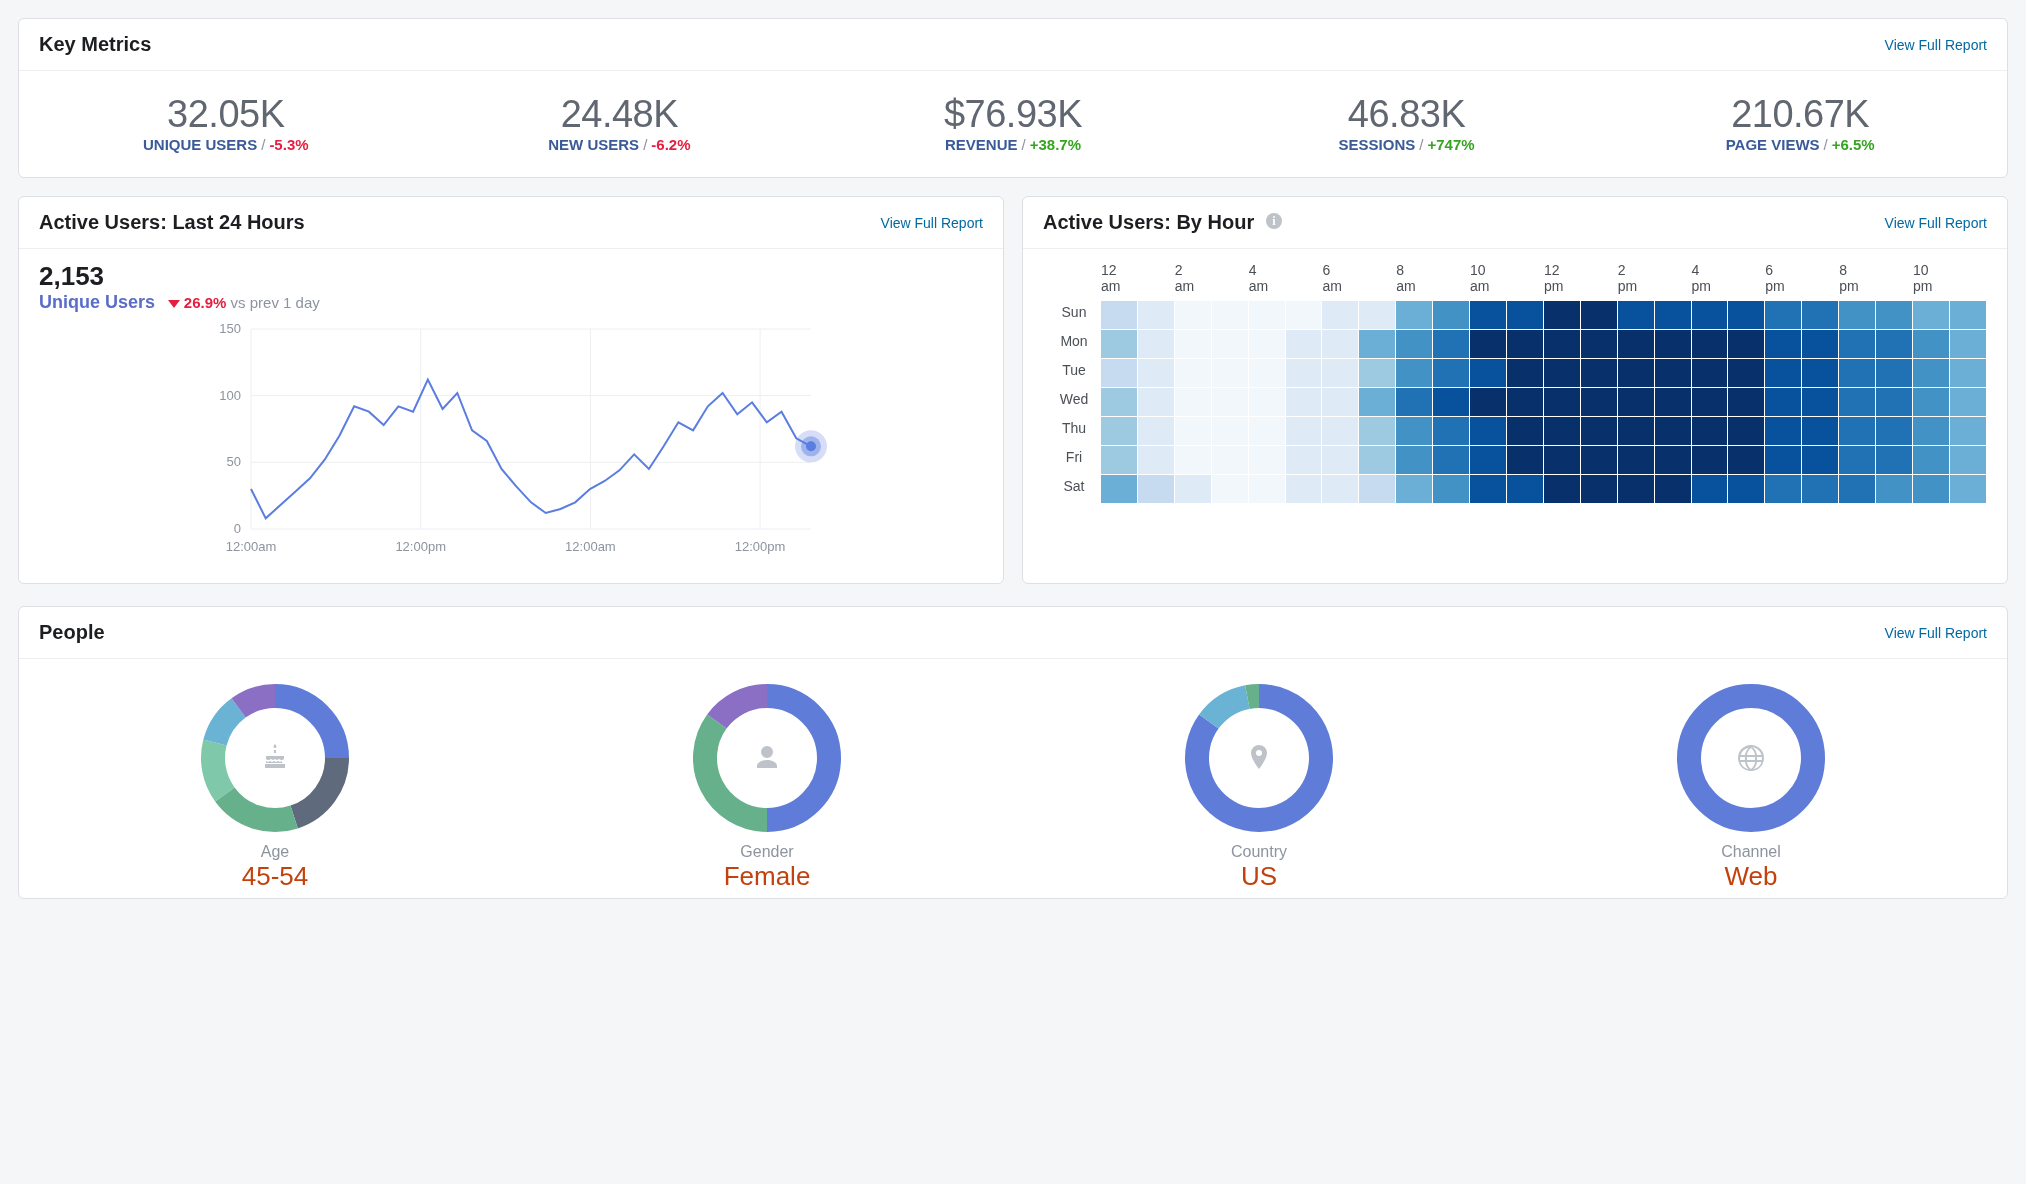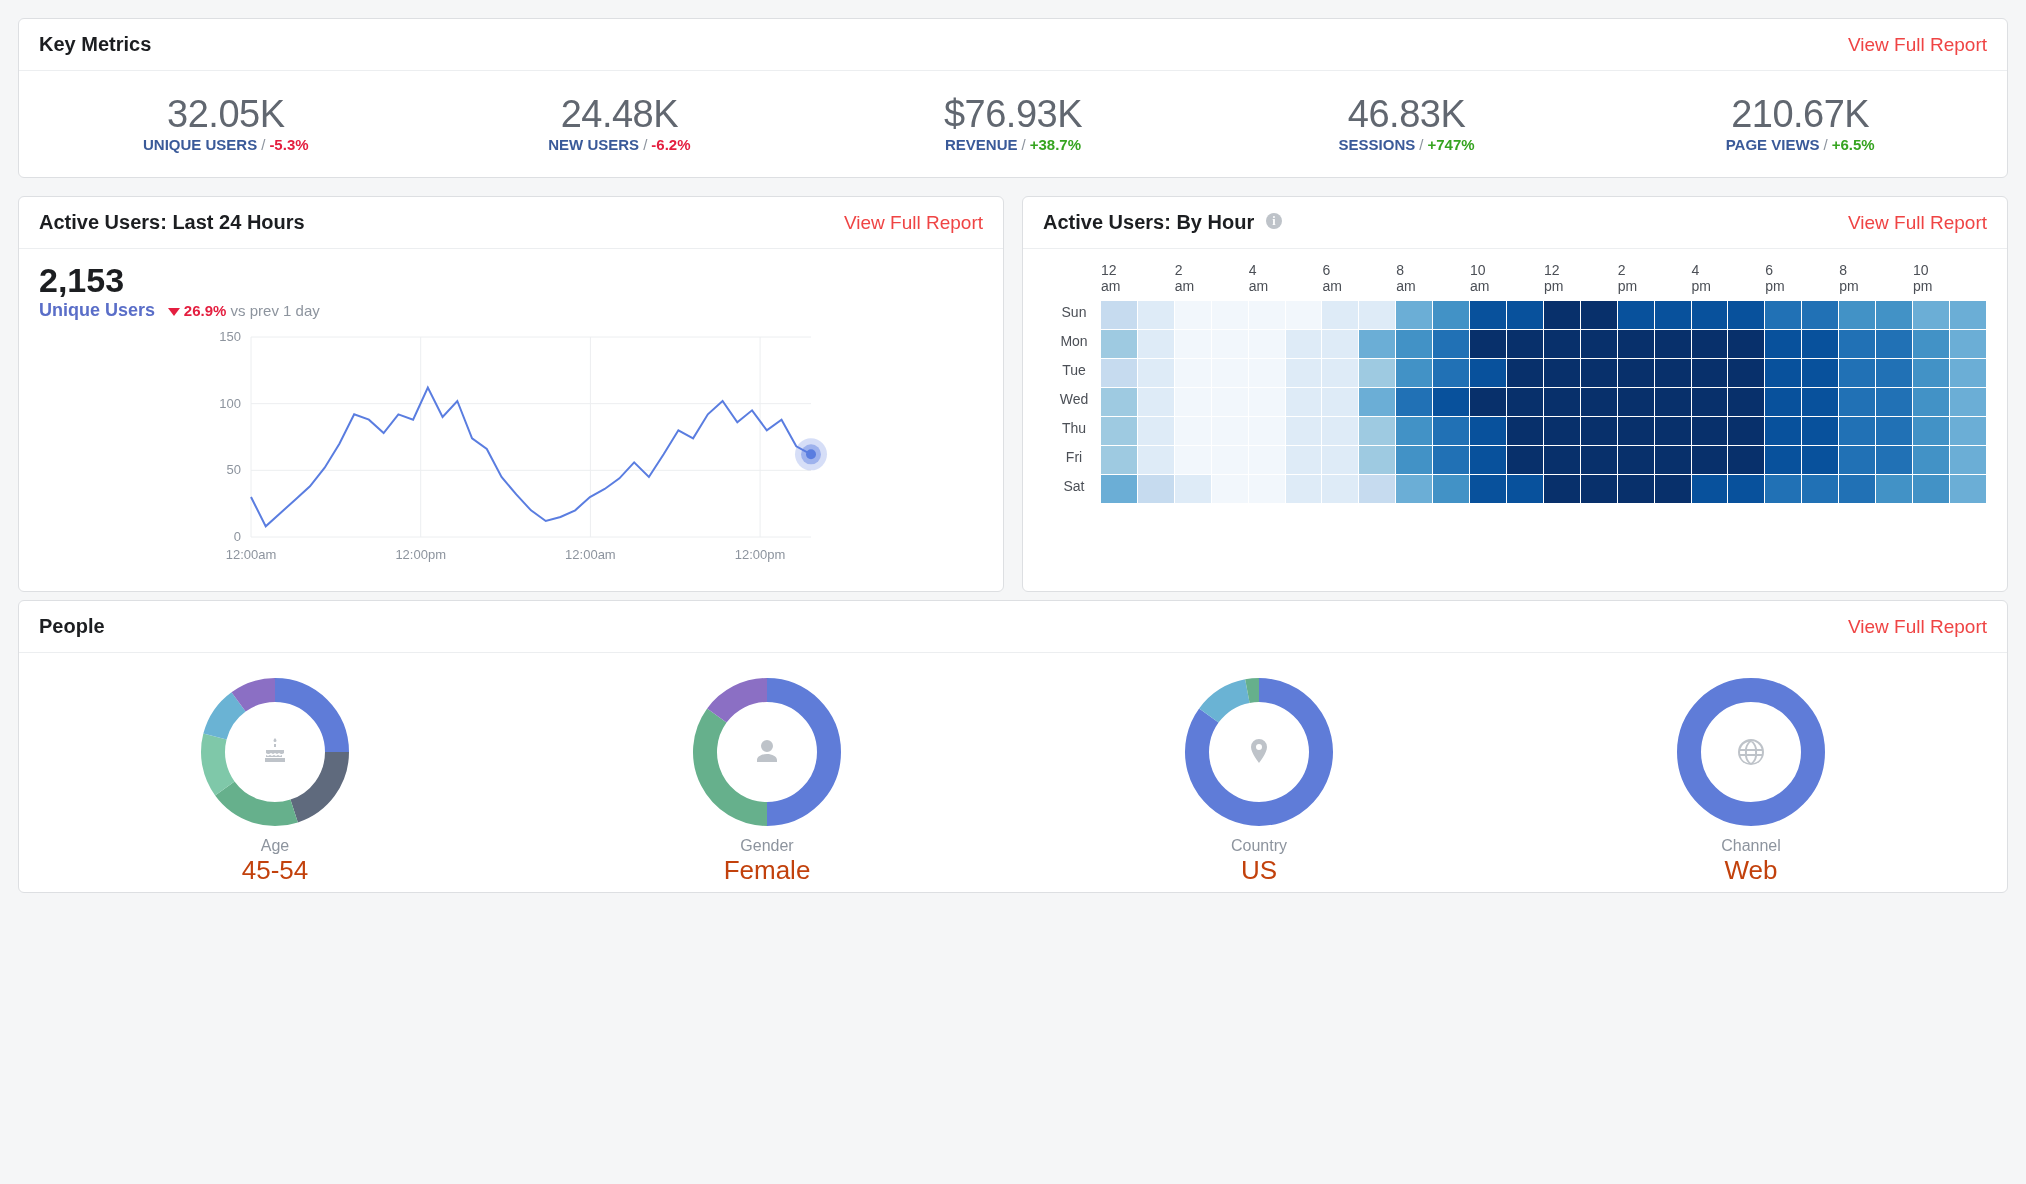--- a/index.html
+++ b/index.html
@@ -1,32 +1,32 @@
 <!DOCTYPE html>
 <html><head>
 <meta charset="utf-8">
 <style>
   *{box-sizing:border-box;margin:0;padding:0;}
   body{font-family:-apple-system,BlinkMacSystemFont,"Segoe UI",Helvetica,Arial,sans-serif;background:#f5f6f7;color:#1c1e21;padding:18px;}
   .card{background:#fff;border:1px solid #dddfe2;border-radius:6px;margin-bottom:18px;}
   .card-header{display:flex;justify-content:space-between;align-items:center;padding:14px 20px;border-bottom:1px solid #eceef0;}
   .card-title{font-weight:700;font-size:20px;color:#1c1e21;}
-  .view-full{font-size:19px;color:#ef4444;cursor:pointer;}
+  .view-full{font-size:14px;color:#0369a1;cursor:pointer;}
   .metrics-row{display:flex;padding:22px 10px 24px;}
   .metric{flex:1;text-align:center;}
   .metric-val{font-size:38px;font-weight:300;color:#616770;letter-spacing:-0.5px;}
   .metric-sub{font-size:15px;font-weight:700;white-space:nowrap;}
   .metric-sub .label{color:#3a5a99;}
   .metric-sub .slash{color:#8d949e;font-weight:400;margin:0 4px;}
   .neg{color:#e41e3f;}
   .pos{color:#36a420;}
   .row{display:flex;gap:18px;}
-  .row .card{flex:1;margin-bottom:8px;}
+  .row .card{flex:1;margin-bottom:22px;}
   .au-body{padding:12px 20px 20px;}
-  .au-num{font-size:34px;font-weight:700;}
+  .au-num{font-size:26px;font-weight:700;}
   .au-label{color:#5a6ec8;font-size:18px;font-weight:600;}
   .au-delta{font-size:15px;color:#8d949e;}
   .au-delta .dpct{color:#e41e3f;font-weight:700;}
   .arrow-down{display:inline-block;width:0;height:0;border-left:6px solid transparent;border-right:6px solid transparent;border-top:8px solid #e41e3f;margin-right:4px;vertical-align:middle;}
   svg.line-chart{width:100%;height:240px;margin-top:6px;}
   .grid-line{stroke:#eceef0;stroke-width:1;}
   .series-line{stroke:#5a7de0;stroke-width:2;fill:none;}
   .pulse-outer{fill:#5a7de0;opacity:.25;}
   .pulse-mid{fill:#5a7de0;opacity:.45;}
   .pulse-dot{fill:#5a7de0;}

